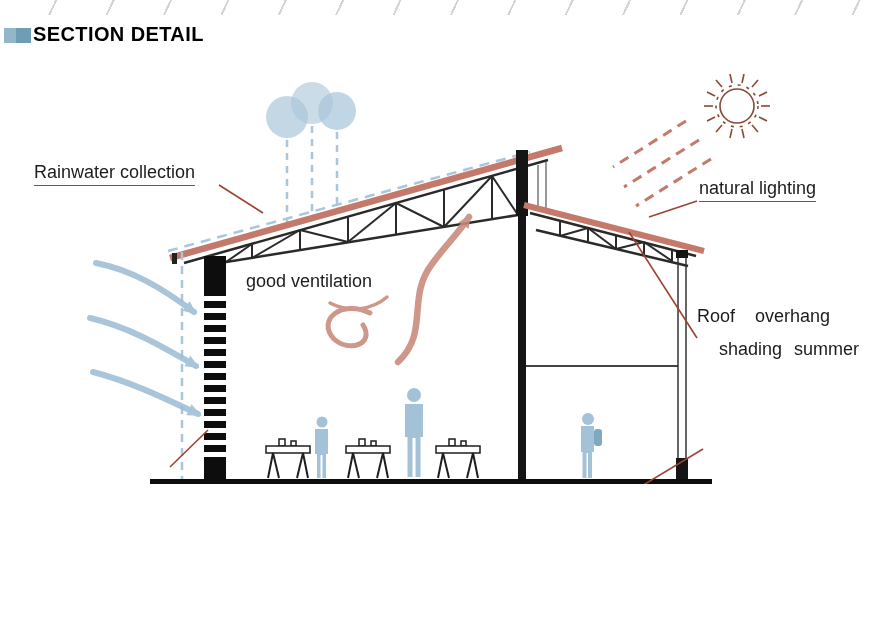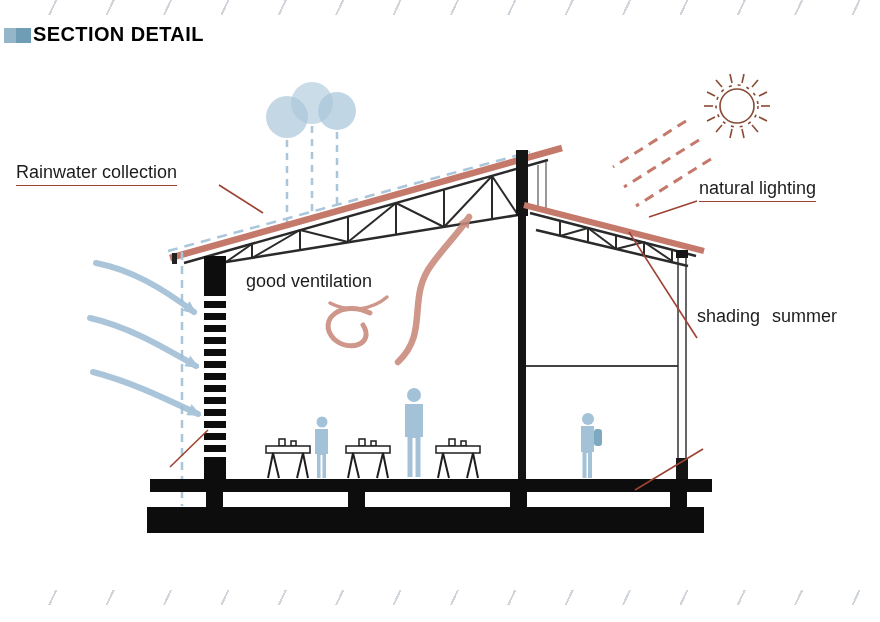--- a/index.html
+++ b/index.html
@@ -1,36 +1,36 @@
 <!DOCTYPE html>
 <html style="--roof_salmon: #c4796b; --leader_red: #9e4233; --sky_blue: #a9c6da; --figure_blue: #a3c2d8; --wind_blue: #9cbcd4; --backpack_blue: #7fa9c0; --structure_black: #111111; --sun_brown: #8a4a35; --title_accent: #6f9db5;"><head>
 <meta charset="utf-8">
 <style>
   html,body{margin:0;padding:0;background:#fff;}
-  .canvas{position:relative;width:880px;height:622px;background:#ffffff;overflow:hidden;
+  .canvas{position:relative;width:880px;height:484px;background:#ffffff;overflow:hidden;
           font-family:"Liberation Sans",sans-serif;}
   svg.diagram{position:absolute;left:0;top:0;width:880px;height:622px;}
   .ticks{position:absolute;left:0;width:880px;height:15px;
          background:repeating-linear-gradient(115deg,transparent 0,transparent 50px,#c8ced4 50px,#c8ced4 52px);
          opacity:.85;pointer-events:none;}
   .ticks.top{top:0;}
   .ticks.bottom{top:590px;}
   .title-accent{position:absolute;left:4px;top:28px;width:27px;height:15px;
                 background:linear-gradient(90deg,#93b6c9 0 45%,var(--title_accent,#6f9db5) 45% 100%);}
   .title{position:absolute;left:33px;top:23px;font-size:20px;font-weight:800;
          letter-spacing:.4px;color:#000;}
   .label{position:absolute;font-size:18px;color:#1c1c1c;white-space:nowrap;}
   .underline{border-bottom:1.6px solid var(--leader_red,#9e4233);padding-bottom:2px;}
-  #l-rain{left:16px;top:162px;}
+  #l-rain{left:34px;top:162px;}
   #l-natural{left:699px;top:178px;}
   #l-vent{left:246px;top:271px;}
   #l-overhang{left:697px;top:300px;width:162px;white-space:normal;}
   #l-overhang .ln{line-height:33px;}
   .ws1{word-spacing:15px;}
-  .ws2{word-spacing:7px;}
+  .ws2{word-spacing:7px;text-align:right;}
   #l-beehive{left:28px;top:444px;}
   #l-flood{left:705px;top:426px;}
 </style>
 </head>
 <body>
 
 <div class="canvas">
 
   <div class="ticks top"></div>
   <div class="ticks bottom"></div>
@@ -216,18 +216,19 @@
   <div class="title-accent"></div>
   <div class="title">SECTION DETAIL</div>
 
   <div id="l-rain" class="label underline">Rainwater collection</div>
 
   <div id="l-natural" class="label underline">natural lighting</div>
 
   <div id="l-vent" class="label">good ventilation</div>
 
   <div id="l-overhang" class="label">
+    <div class="ln ws1">Roof overhang</div>
     <div class="ln ws2">shading summer</div>
   </div>
 
 
 
 </div>
 
 </body></html>

